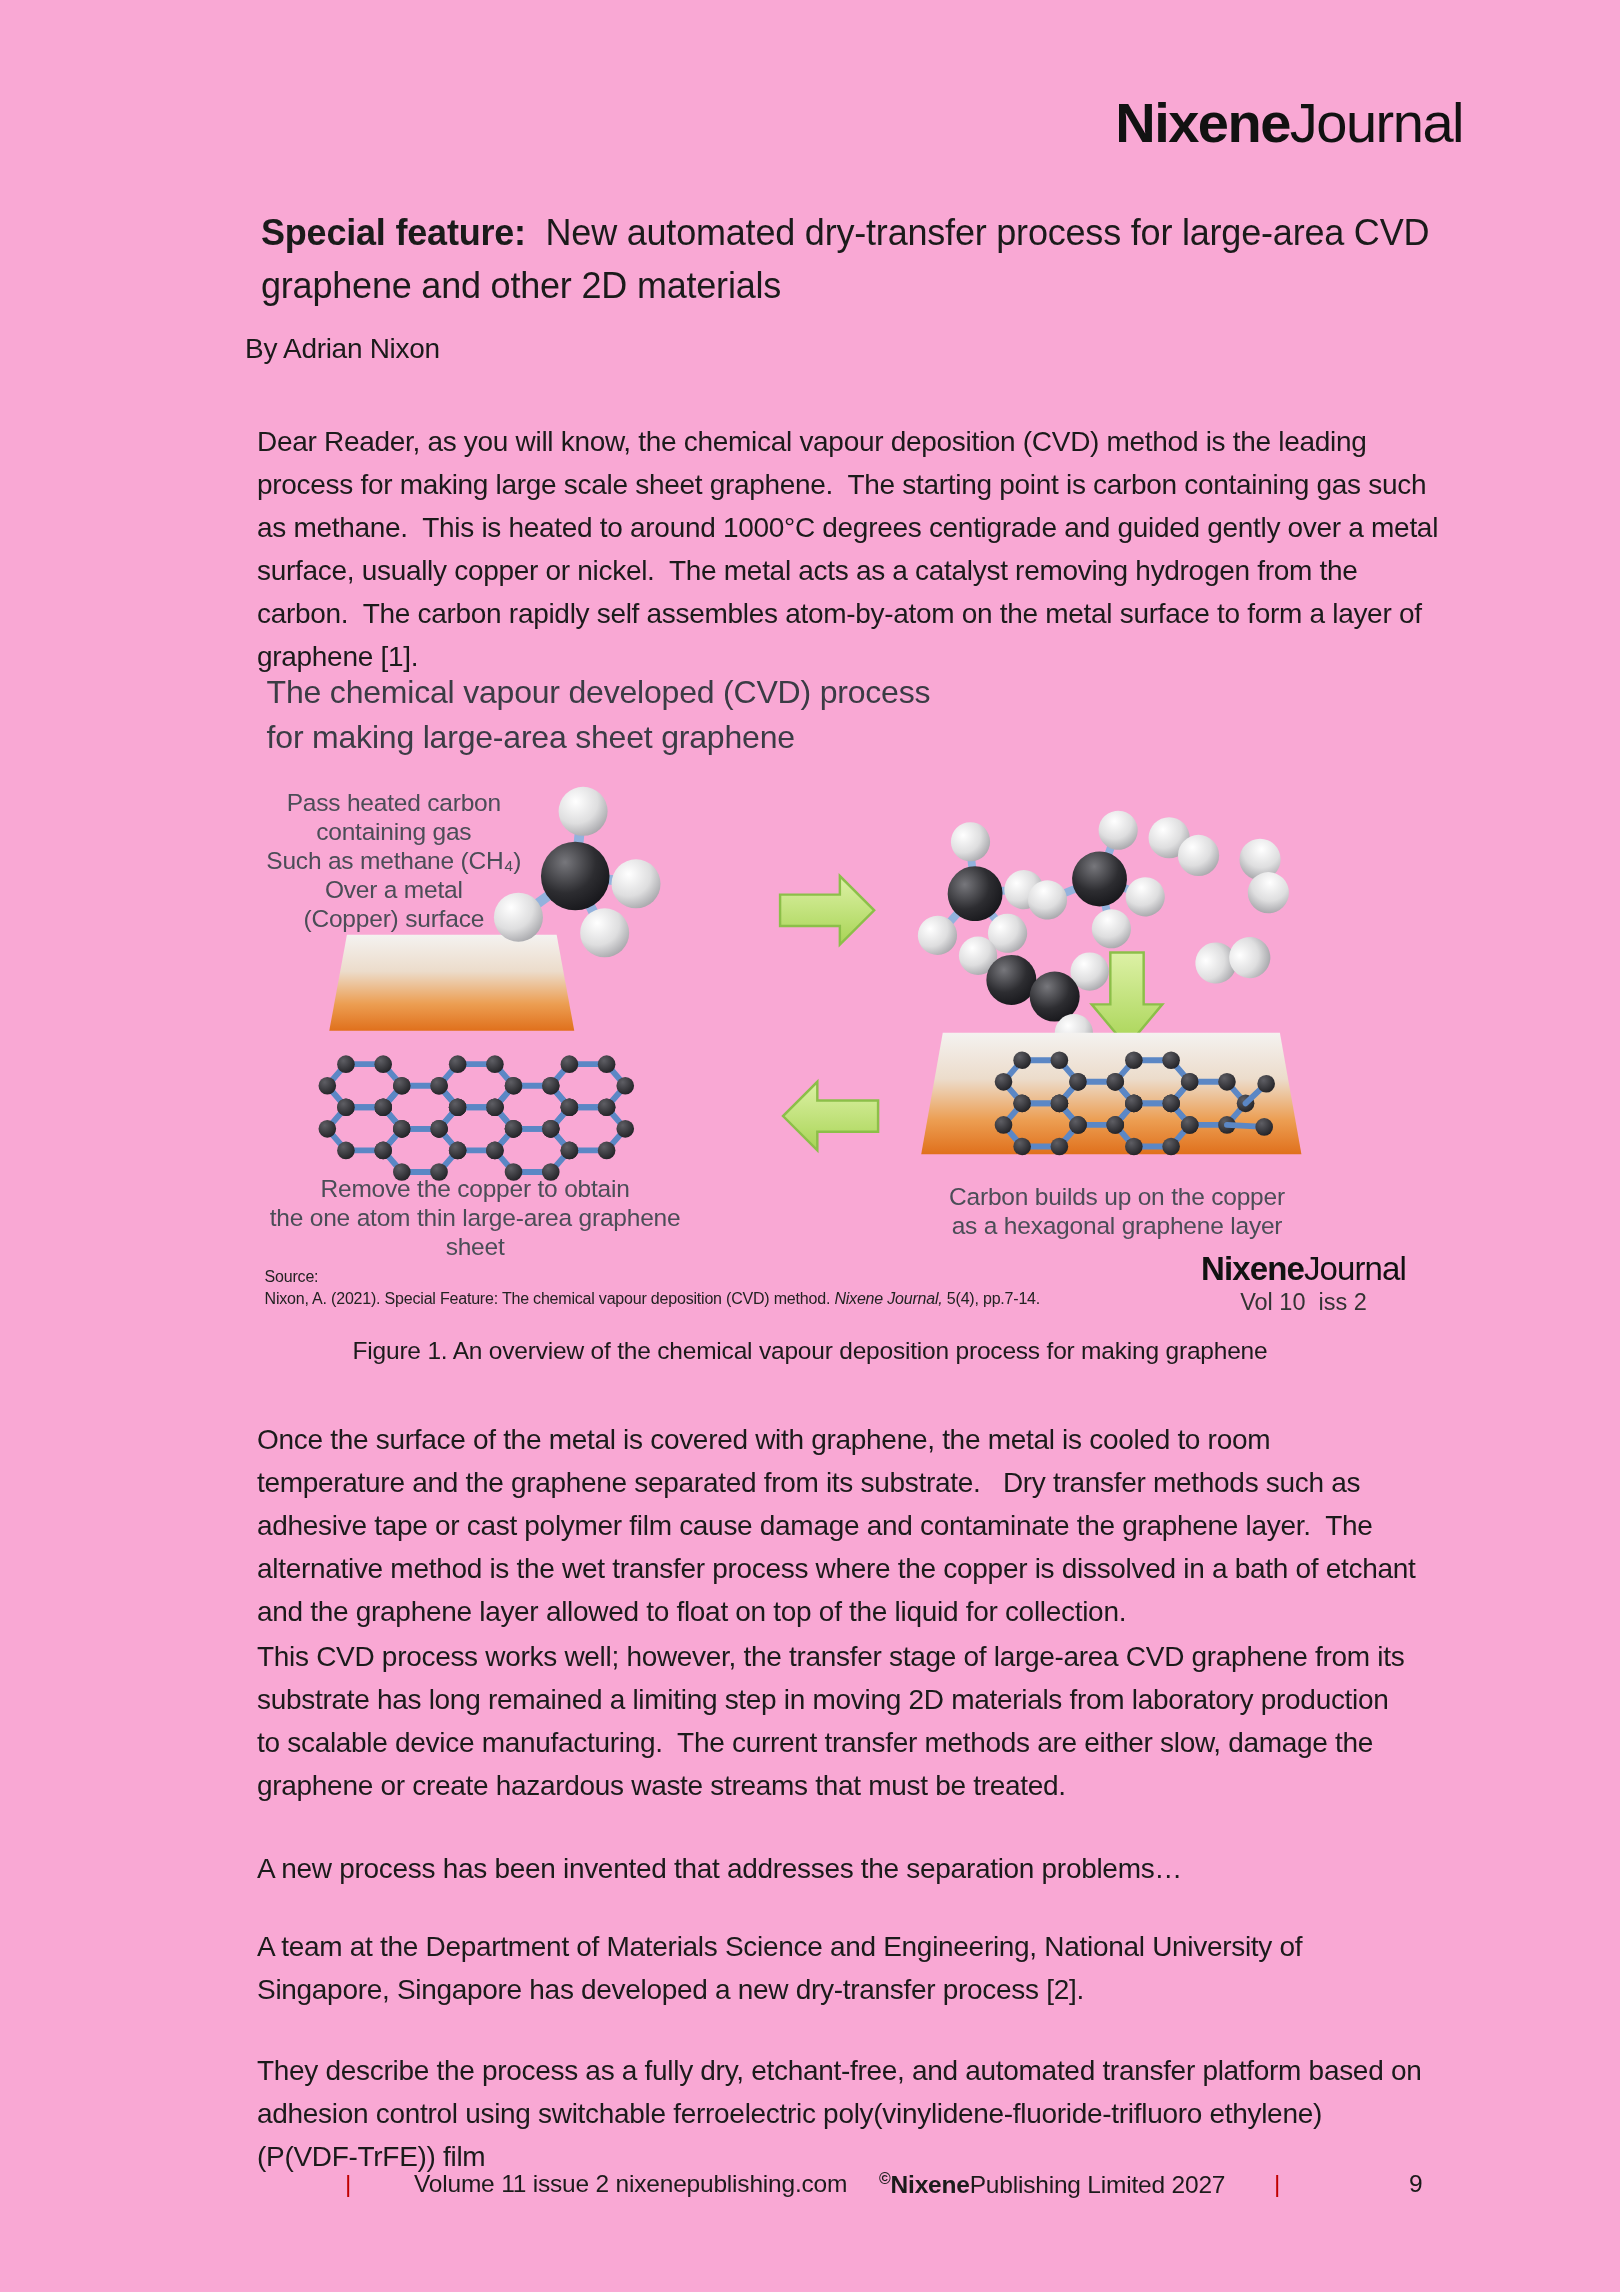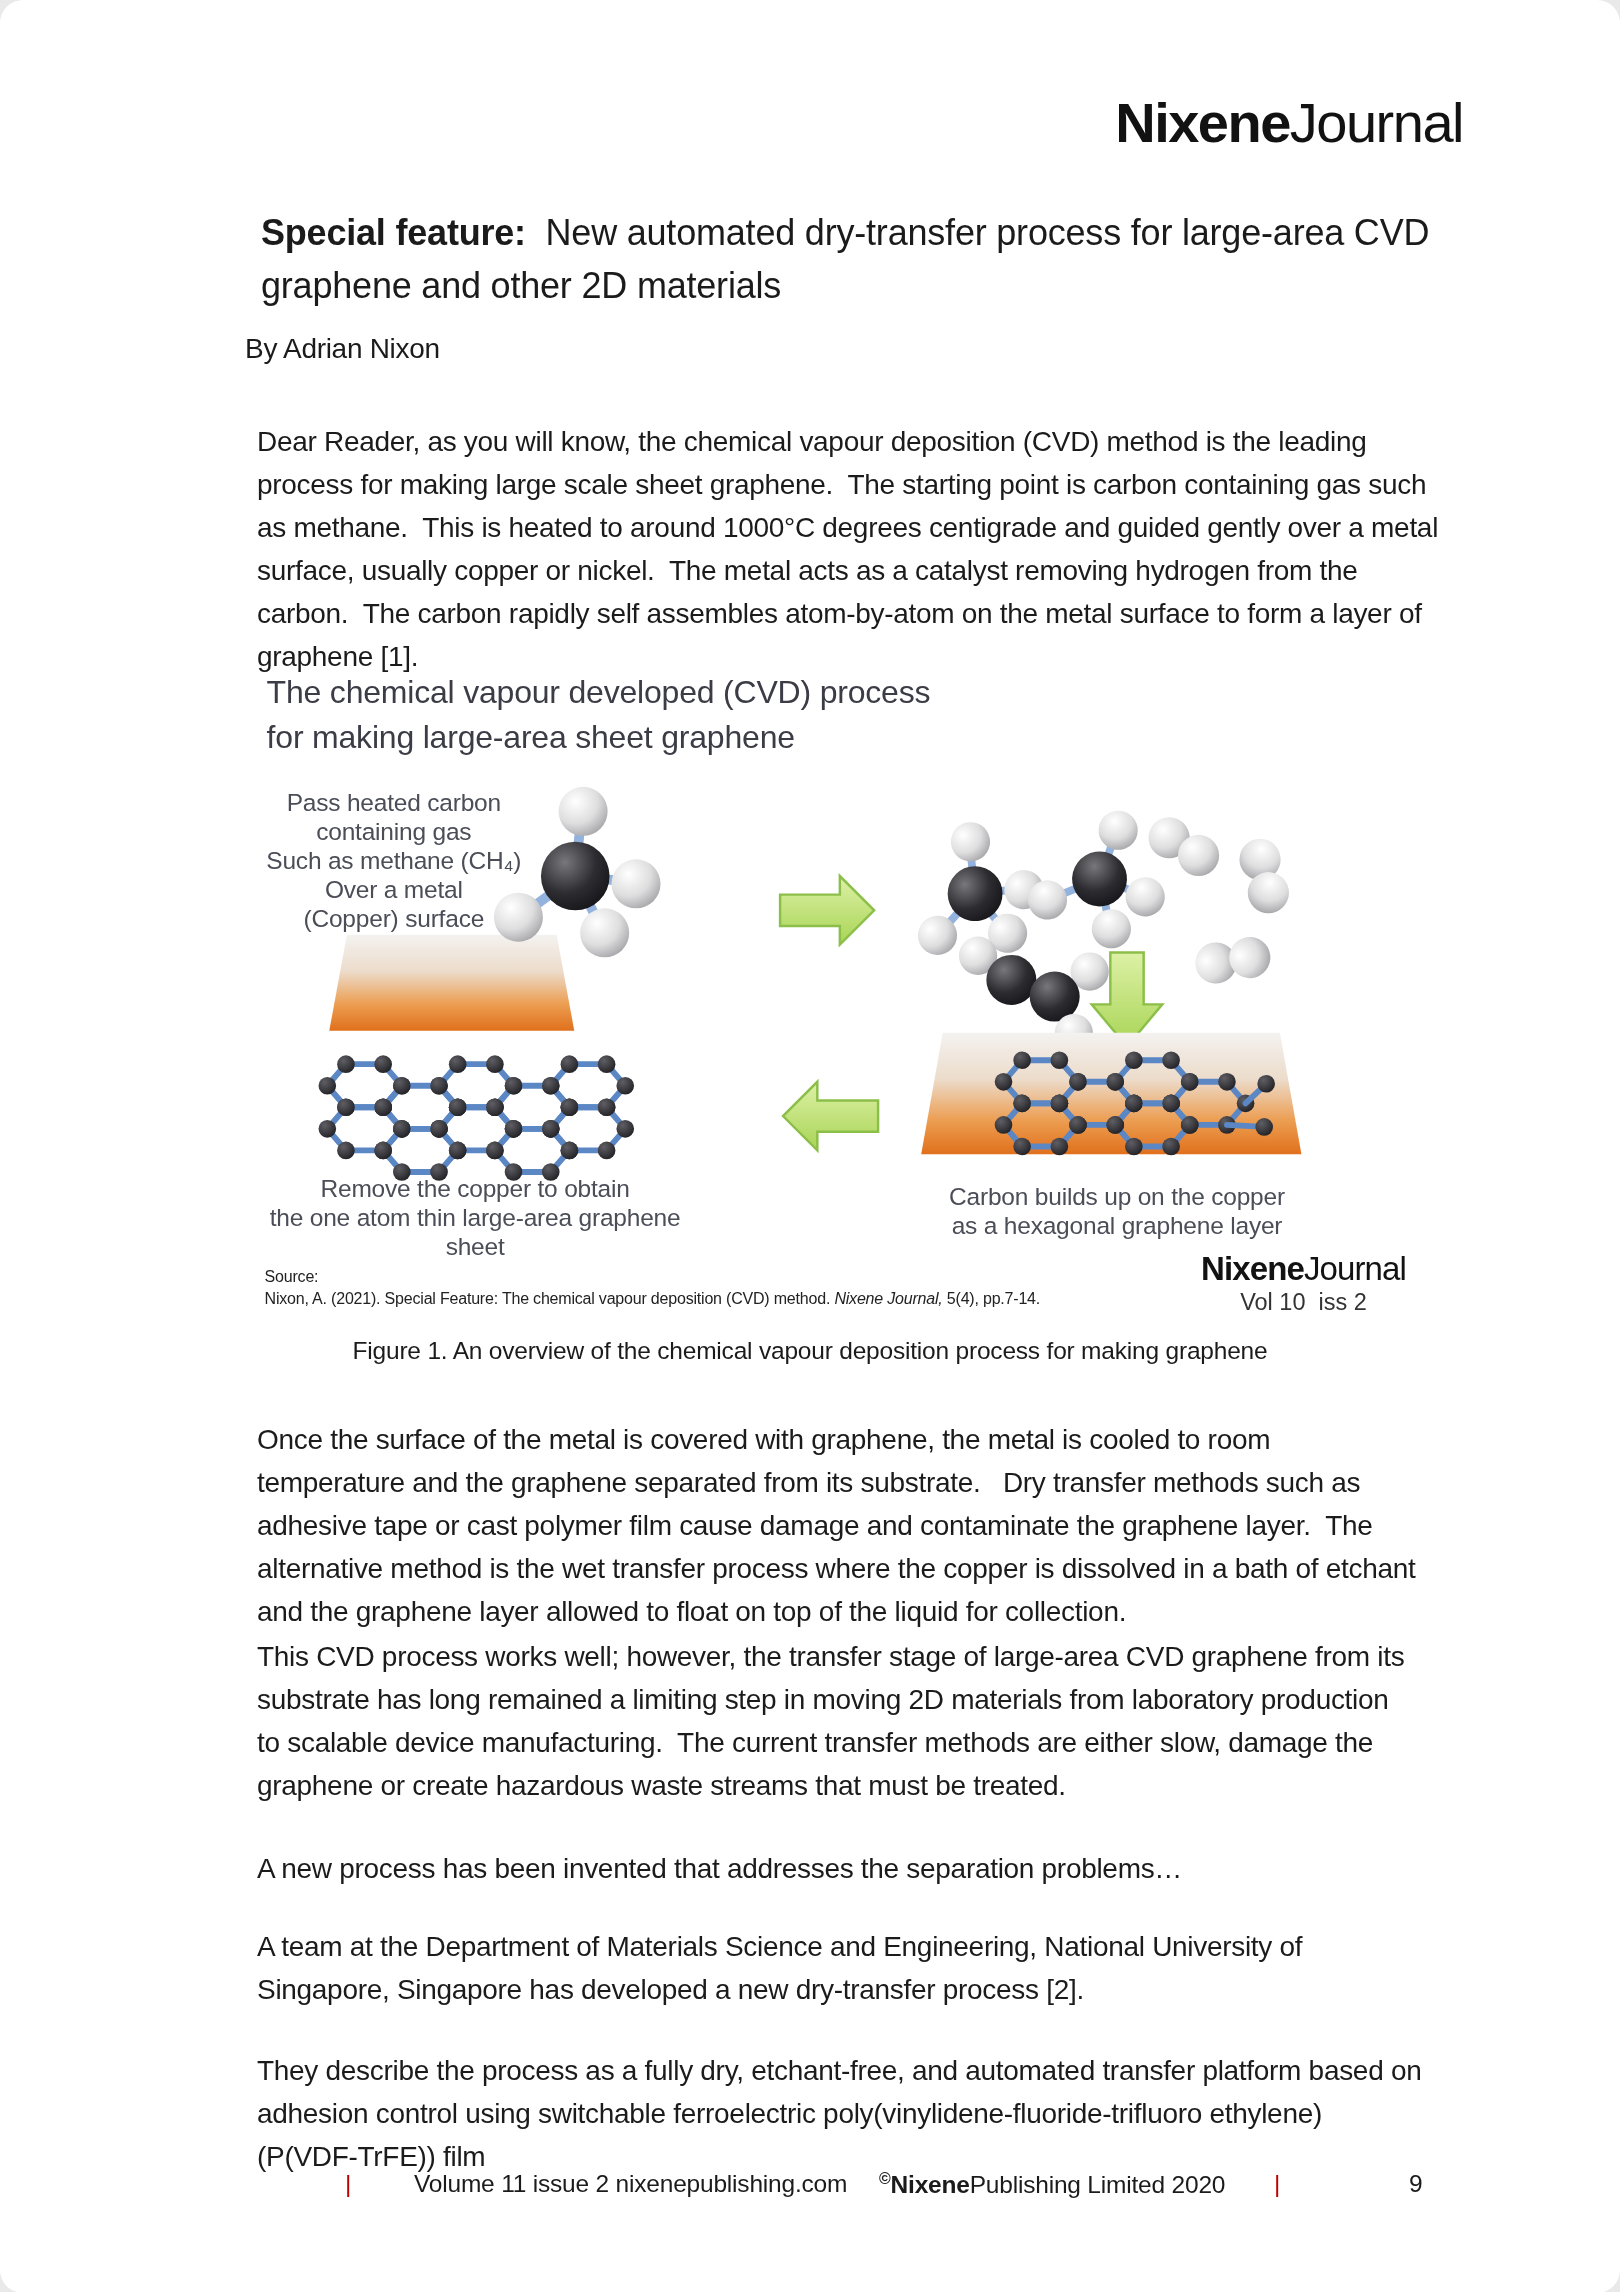--- a/index.html
+++ b/index.html
@@ -1,19 +1,19 @@
 <!DOCTYPE html>
 <html><head>
 <meta charset="utf-8">
 <style>
   html,body { margin:0; padding:0; background:#e9e9e9; }
   .page {
-    position:relative; width:1620px; height:2293px; background:#ffffff;
+    position:relative; width:1620px; height:2293px; background:#f9a8d4;
     overflow:hidden; margin:0 auto;
-    font-family:"Liberation Sans","DejaVu Sans",sans-serif; color:#1b1b1b;border-radius:23px;
+    font-family:"Liberation Sans","DejaVu Sans",sans-serif; color:#1b1b1b;
   }
   .abs { position:absolute; }
 
   .header-logo { top:90px; right:157px; font-size:56px; letter-spacing:-1.5px; color:#121212; white-space:nowrap; }
   .logo-bold { font-weight:bold; }
   .logo-light { font-weight:normal; }
 
   .title { top:190px; left:245px; width:1313px; margin:16px; font-size:36px; font-weight:normal;
            line-height:53px; letter-spacing:-0.2px; white-space:pre-wrap; }
   .title-lead { font-weight:bold; }
@@ -240,18 +240,18 @@
 graphene or create hazardous waste streams that must be treated.</p>
   <p class="abs body-p p4">A new process has been invented that addresses the separation problems…</p>
   <p class="abs body-p p5">A team at the Department of Materials Science and Engineering, National University of
 Singapore, Singapore has developed a new dry-transfer process [2].</p>
   <p class="abs body-p p6">They describe the process as a fully dry, etchant-free, and automated transfer platform based on
 adhesion control using switchable ferroelectric poly(vinylidene-fluoride-trifluoro ethylene)
 (P(VDF-TrFE)) film</p>
 
   <div class="abs footer-item footer-bar f-bar1">|</div>
   <div class="abs footer-item f-left">Volume 11 issue 2 nixenepublishing.com</div>
-  <div class="abs footer-item f-copy"><span class="sup">©</span><span class="bold">Nixene</span><span>Publishing Limited 2020</span></div>
+  <div class="abs footer-item f-copy"><span class="sup">©</span><span class="bold">Nixene</span><span>Publishing Limited 2027</span></div>
   <div class="abs footer-item footer-bar f-bar2">|</div>
   <div class="abs footer-item f-page">9</div>
 
 </div>
 
 
 </body></html>

